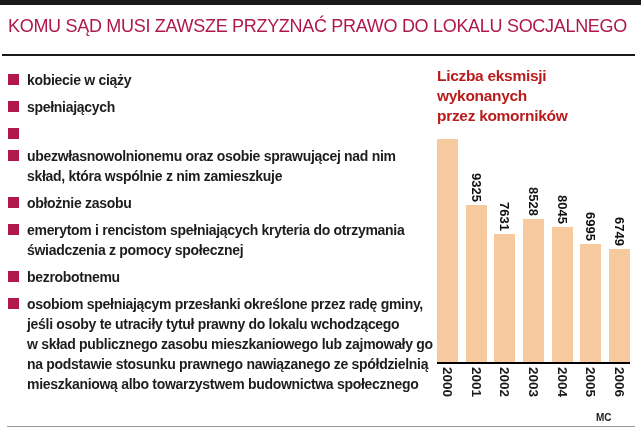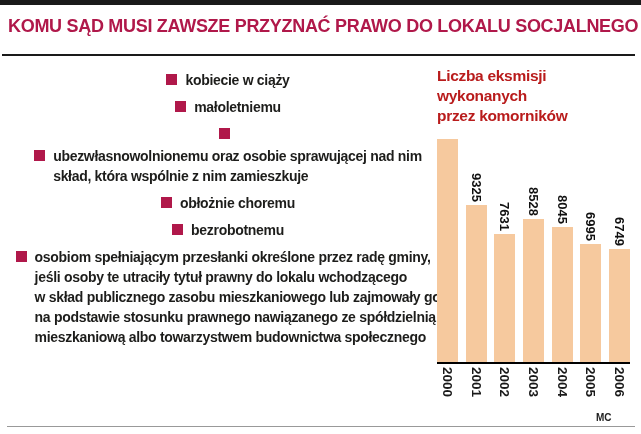--- a/index.html
+++ b/index.html
@@ -3,27 +3,27 @@
 <meta charset="utf-8">
 <style>
   html,body{margin:0;padding:0;background:#fff;}
   #canvas{
     position:relative;width:641px;height:434px;background:#fff;overflow:hidden;
     font-family:"Liberation Sans",sans-serif;
   }
   .topbar{position:absolute;left:0;top:0;width:641px;height:5px;background:#1a1a1a;}
   .page-title{
     position:absolute;left:8px;top:16px;width:628px;
-    font-size:18px;font-weight:bold;letter-spacing:-0.3px;
+    font-size:18px;font-weight:normal;letter-spacing:-0.3px;
     color:#B0184A;white-space:nowrap;
   }
   .title-rule{position:absolute;left:2px;top:54px;width:633px;height:2px;background:#1a1a1a;}
 
   .benefit-list{position:absolute;left:8px;top:70px;width:440px;margin:0;padding:0;list-style:none;}
-  .benefit-list li{display:flex;margin:0 0 7px 0;justify-content:center;}
+  .benefit-list li{display:flex;margin:0 0 7px 0;}
   .bullet{flex:0 0 11px;width:11px;height:11px;background:#B0184A;margin:4px 8px 0 0;}
   .item-text{
     font-size:14px;font-weight:bold;line-height:20px;letter-spacing:-0.3px;
     color:#1d1d1b;white-space:pre-line;
   }
 
   .chart-title{
     position:absolute;left:437px;top:66px;width:200px;
     font-size:15.5px;font-weight:bold;line-height:20px;letter-spacing:-0.3px;
     color:#b91c1c;white-space:pre-line;
@@ -55,33 +55,38 @@
   <div class="page-title">KOMU SĄD MUSI ZAWSZE PRZYZNAĆ PRAWO DO LOKALU SOCJALNEGO</div>
   <div class="title-rule"></div>
 
   <ul class="benefit-list">
     <li>
       <span class="bullet"></span>
       <span class="item-text">kobiecie w ciąży</span>
     </li>
     <li>
       <span class="bullet"></span>
-      <span class="item-text">małoletniemu</span>
+      <span class="item-text">spełniających</span>
     </li>
     <li>
       <span class="bullet"></span>
     </li>
     <li>
       <span class="bullet"></span>
       <span class="item-text">ubezwłasnowolnionemu oraz osobie sprawującej nad nim
 skład, która wspólnie z nim zamieszkuje</span>
     </li>
     <li>
       <span class="bullet"></span>
-      <span class="item-text">obłożnie choremu</span>
+      <span class="item-text">obłożnie zasobu</span>
+    </li>
+    <li>
+      <span class="bullet"></span>
+      <span class="item-text">emerytom i rencistom spełniających kryteria do otrzymania
+świadczenia z pomocy społecznej</span>
     </li>
     <li>
       <span class="bullet"></span>
       <span class="item-text">bezrobotnemu</span>
     </li>
     <li>
       <span class="bullet"></span>
       <span class="item-text">osobiom spełniającym przesłanki określone przez radę gminy,
 jeśli osoby te utraciły tytuł prawny do lokalu wchodzącego
 w skład publicznego zasobu mieszkaniowego lub zajmowały go

